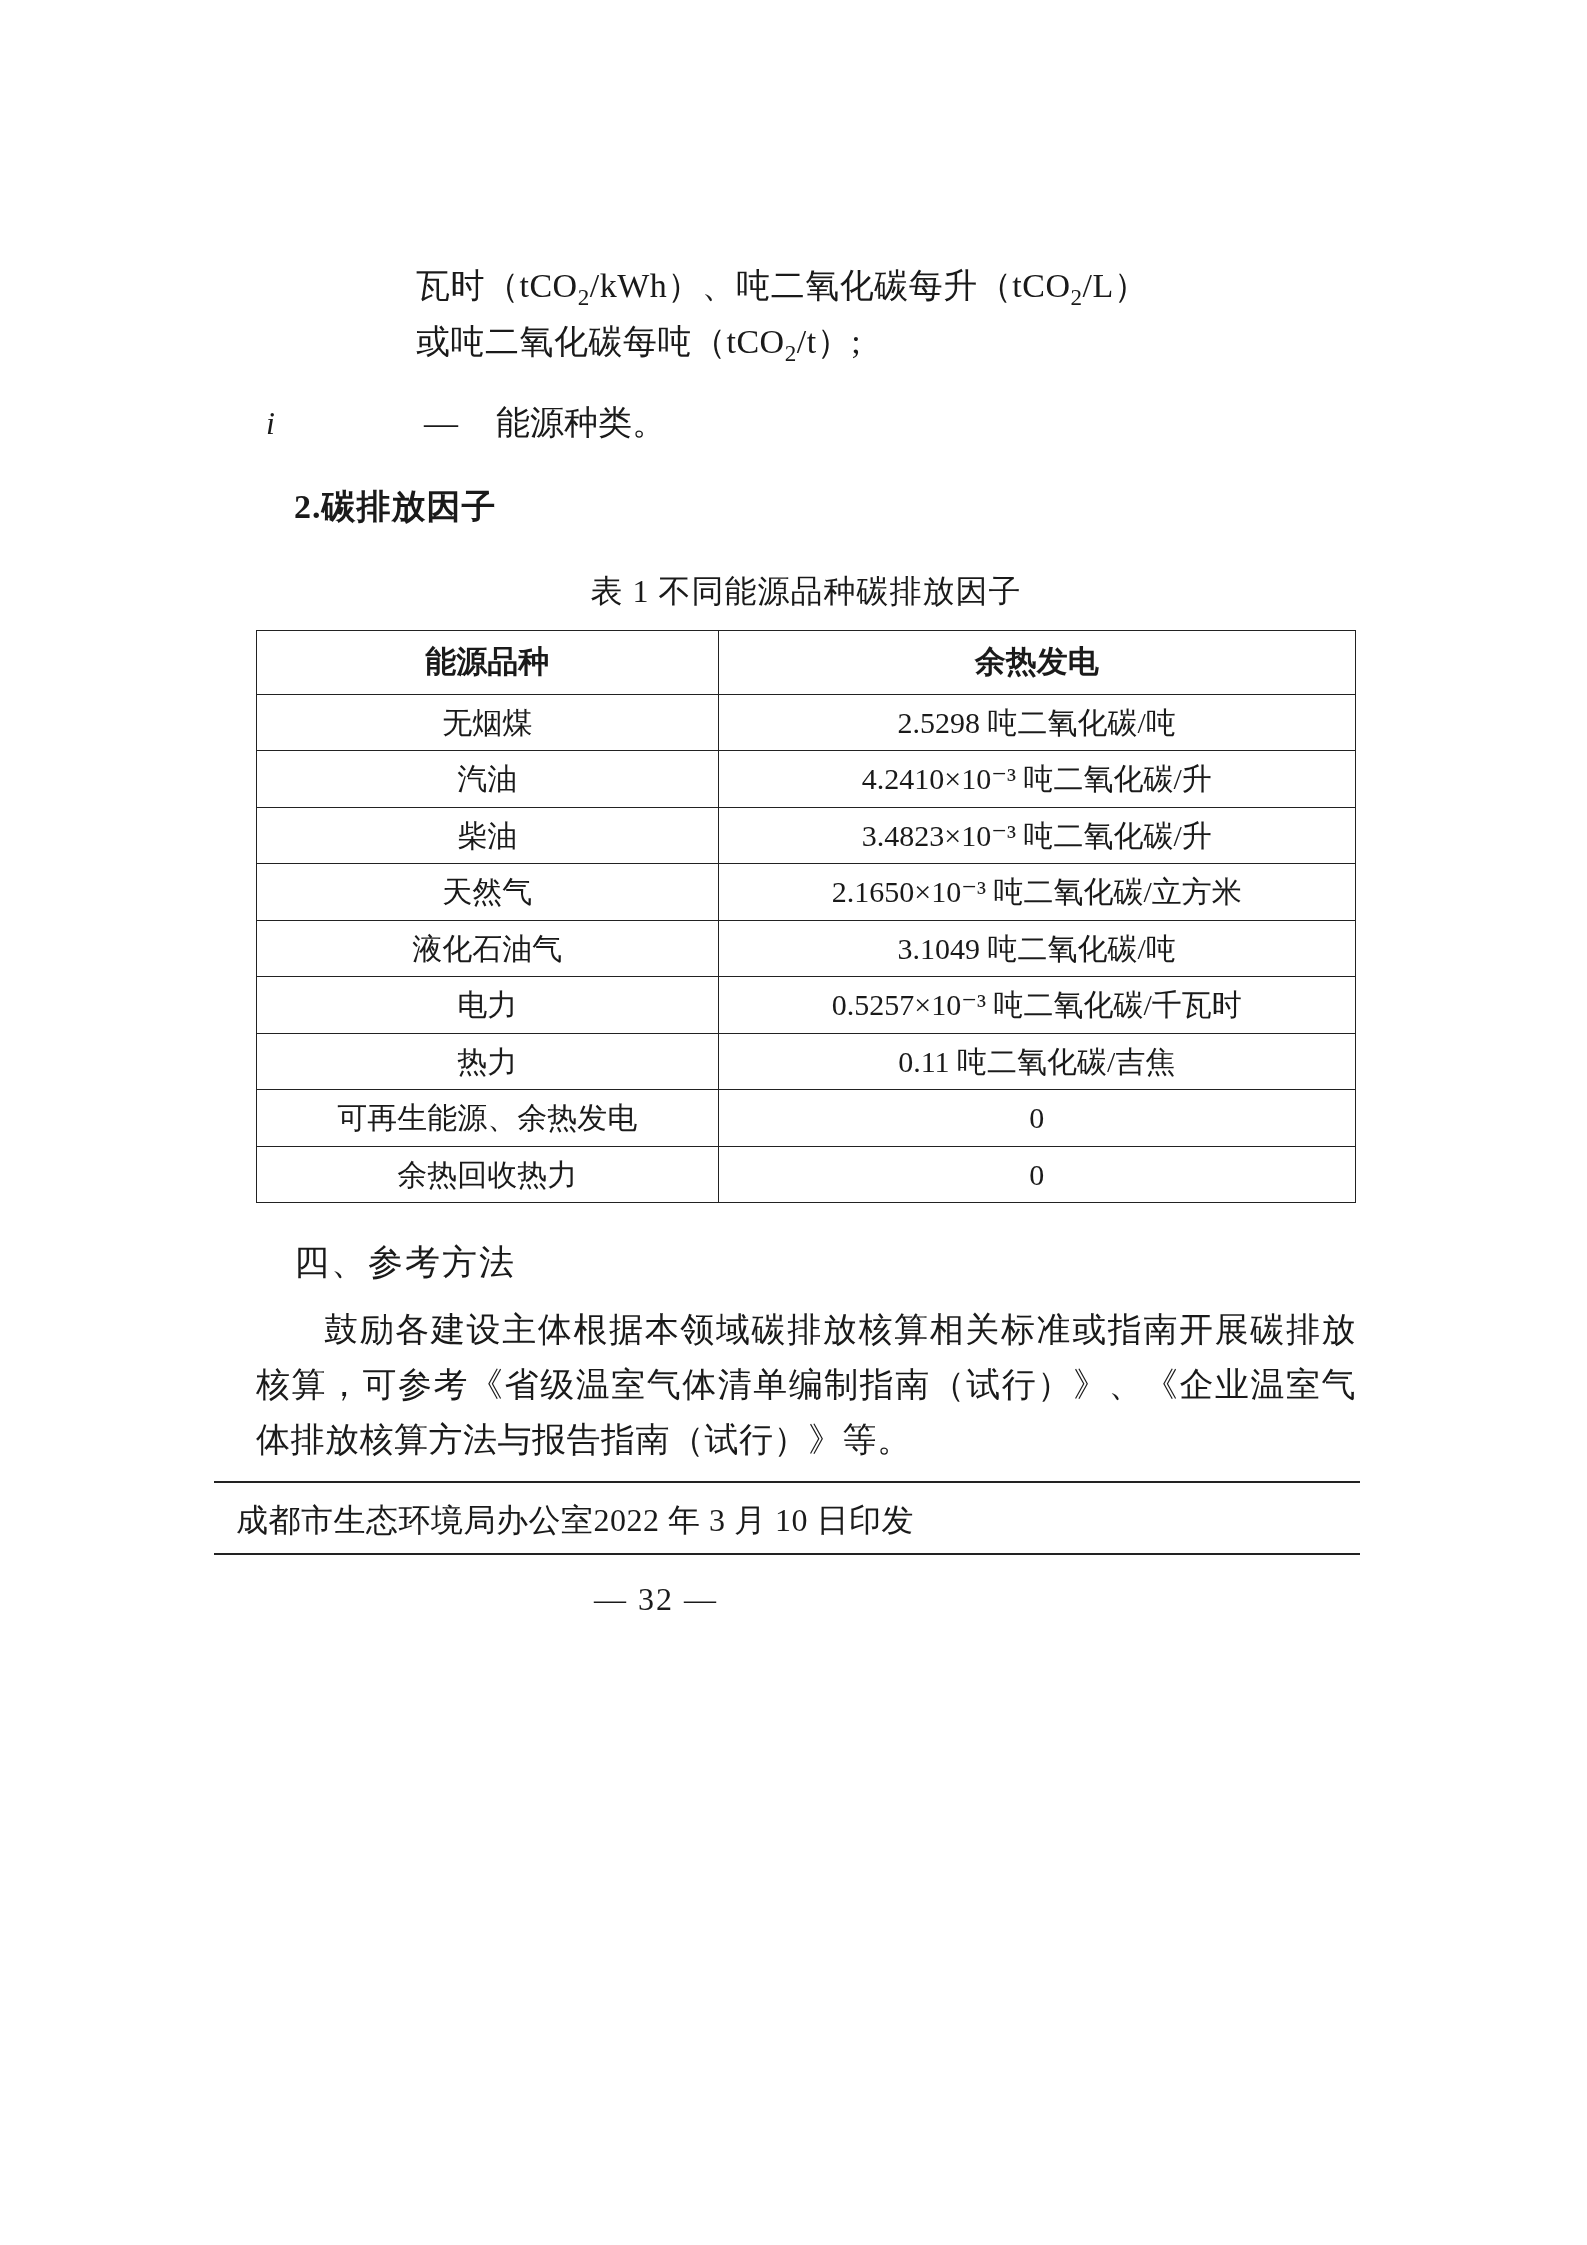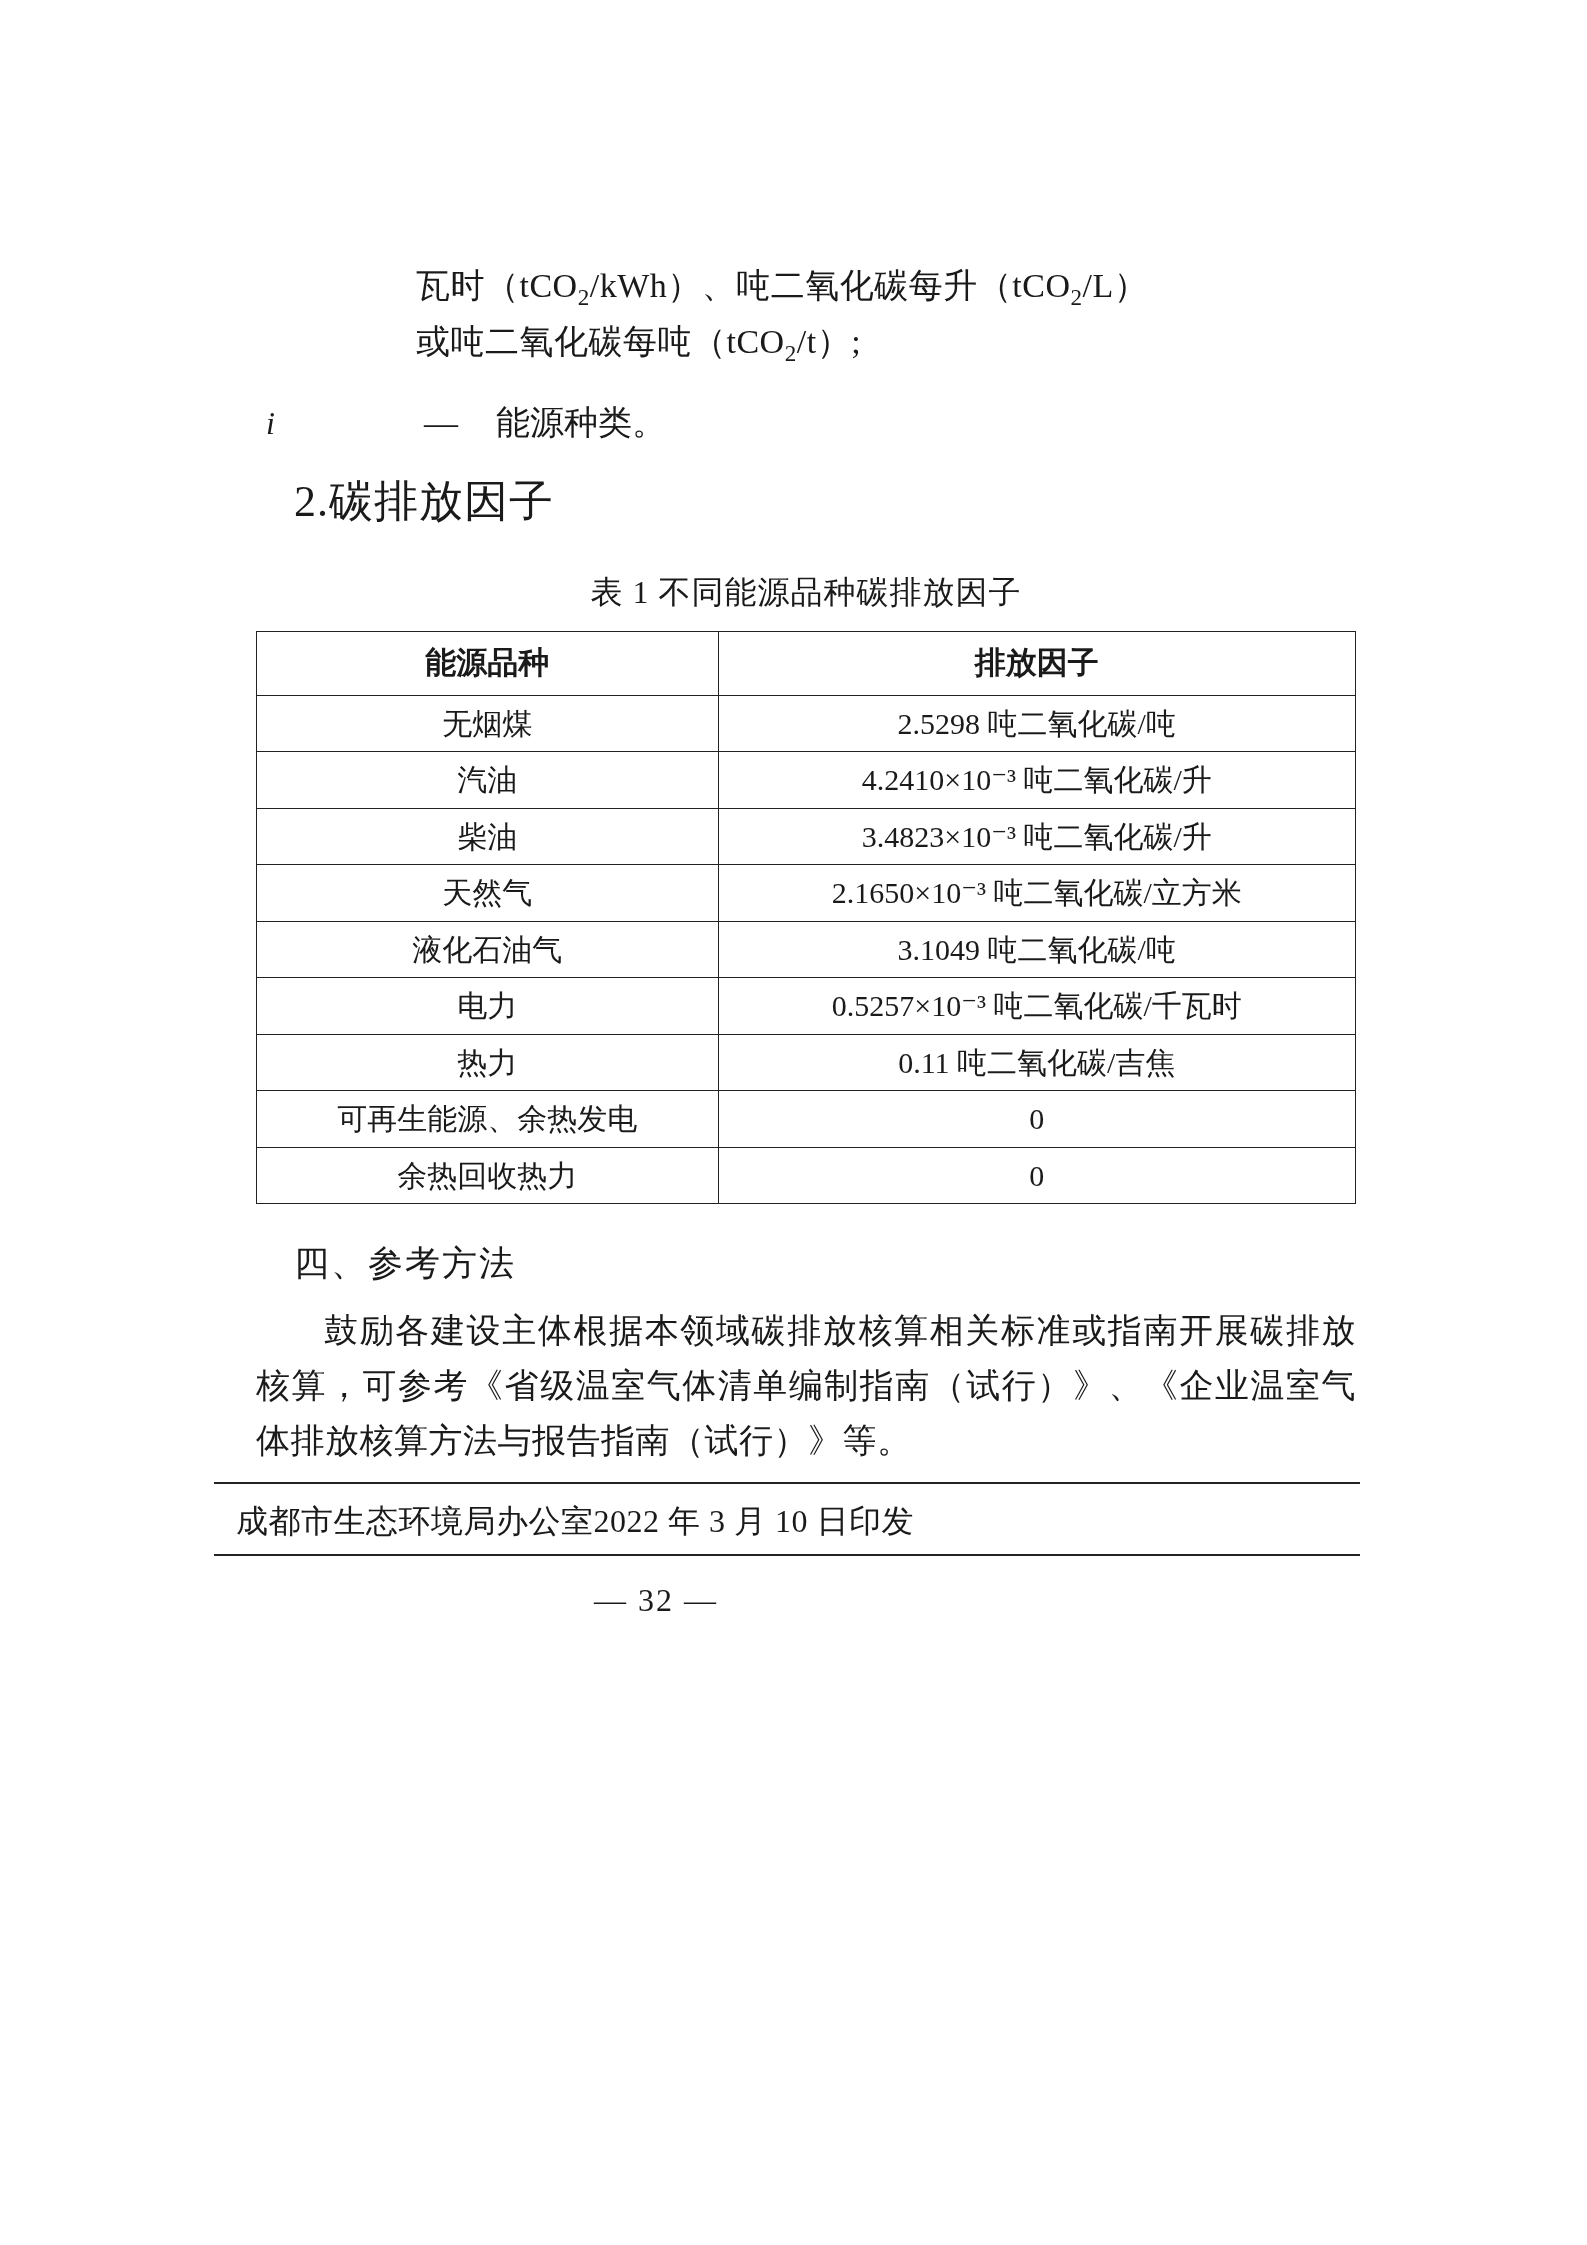--- a/index.html
+++ b/index.html
@@ -57,23 +57,23 @@
   }
   .def-dash {
     width: 110px;
     text-align: center;
   }
   .def-text {
     flex: 1;
   }
 
   .heading-num {
-    font-size: 44px;
-    font-weight: normal;
-    margin-top: 22px;
+    font-size: 34px;
+    font-weight: bold;
+    margin-top: 34px;
     margin-left: 38px;
     letter-spacing: 1px;
   }
 
   .table-caption {
     text-align: center;
     font-size: 32px;
     margin-top: 40px;
     margin-bottom: 16px;
     letter-spacing: 1px;
@@ -185,21 +185,21 @@
     <div class="table-caption">表 1   不同能源品种碳排放因子</div>
 
     <table class="factors">
       <colgroup>
           <col class="c1">
           <col class="c2">
         </colgroup>
       <thead>
         <tr>
           <th>能源品种</th>
-          <th>排放因子</th>
+          <th>余热发电</th>
         </tr>
       </thead>
       <tbody>
         <tr>
           <td>无烟煤</td>
           <td class="val">2.5298 吨二氧化碳/吨</td>
         </tr>
         <tr>
           <td>汽油</td>
           <td class="val">4.2410×10⁻³ 吨二氧化碳/升</td>

